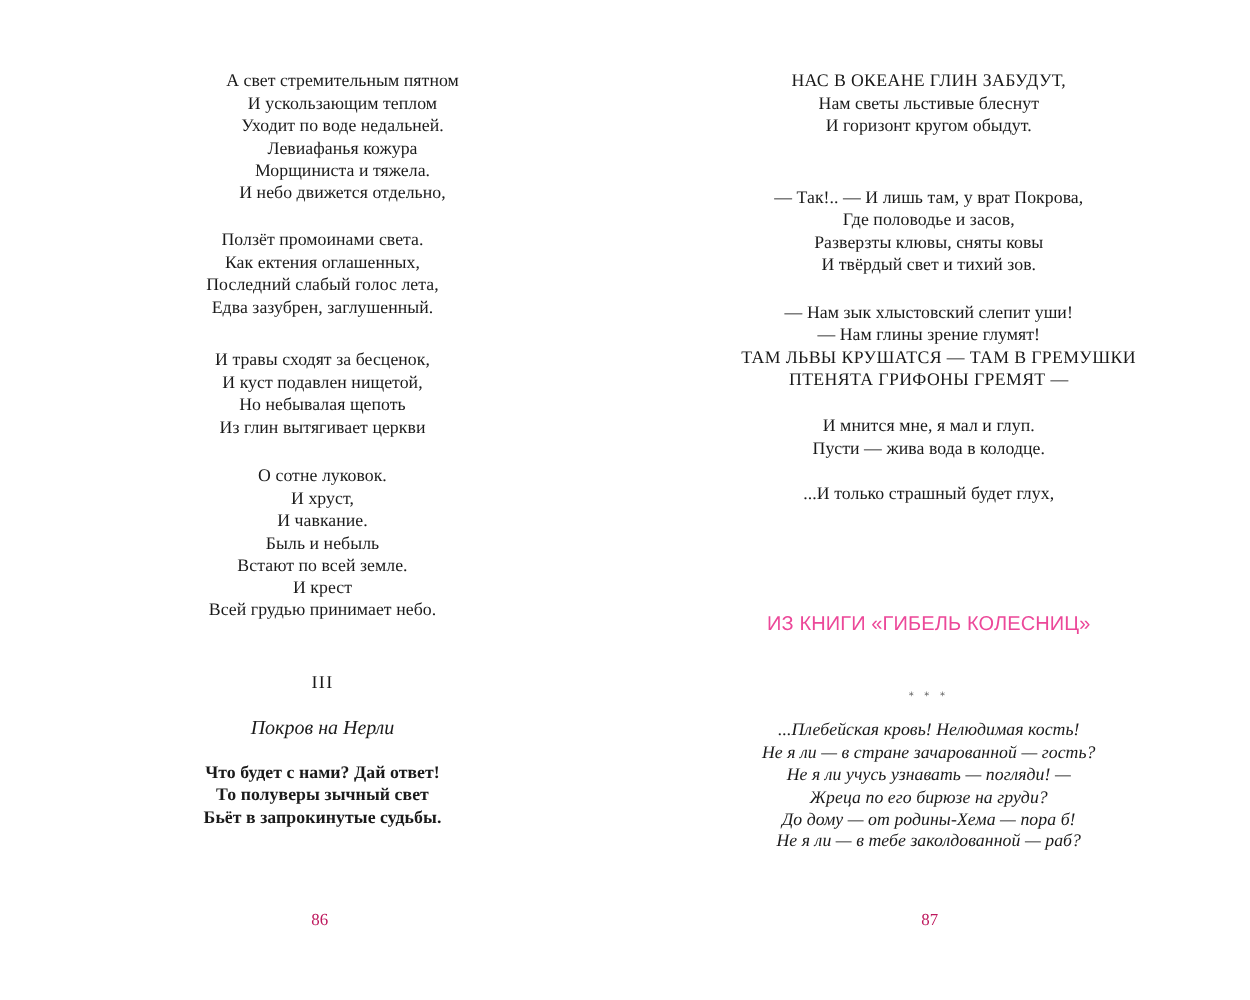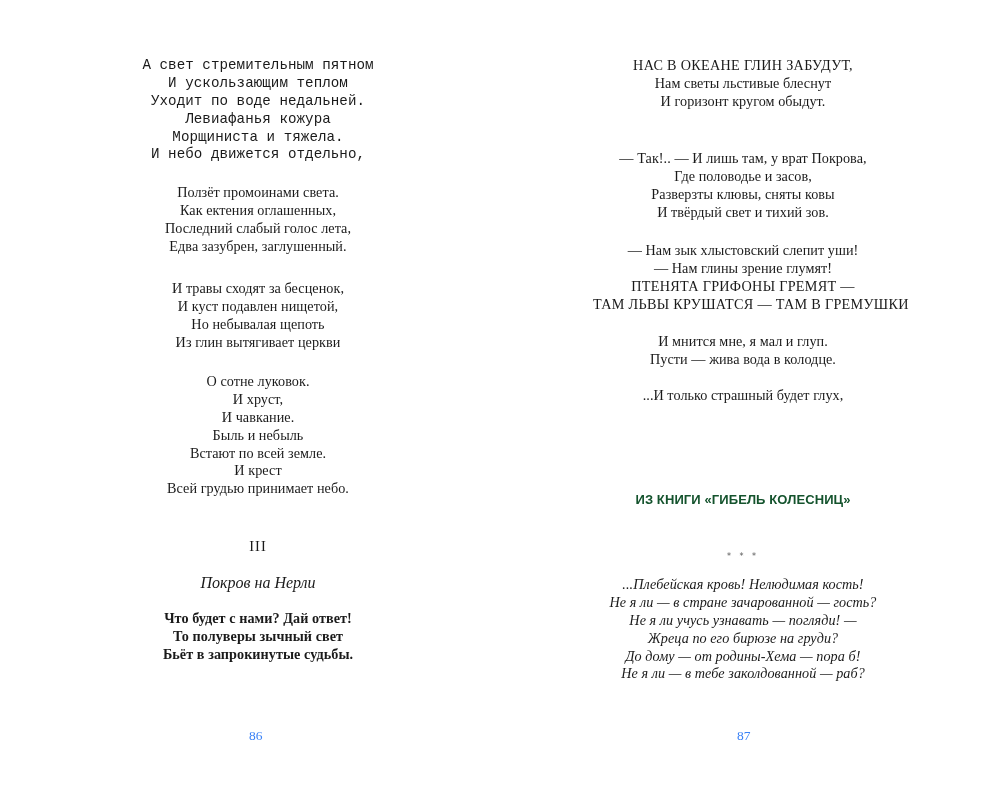--- a/index.html
+++ b/index.html
@@ -51,51 +51,51 @@
     .poem-title {
       display: block;
       font-style: italic;
       font-weight: normal;
       font-size: 16px;
       line-height: 18px;
     }
     .book-heading {
       display: block;
       font-family: "Liberation Sans", "DejaVu Sans", sans-serif;
-      font-weight: bold;
-      font-size: 13px;
+      font-weight: normal;
+      font-size: 16px;
       line-height: 20px;
       letter-spacing: 0.1px;
-      color: #14532d;
+      color: #ec4899;
     }
     .asterism {
       display: block;
       font-family: "DejaVu Sans", sans-serif;
       font-size: 8px;
       line-height: 12px;
       color: #555;
       letter-spacing: 3px;
     }
     .folio {
       position: absolute;
       top: 728px;
       font-size: 13.5px;
       line-height: 16px;
-      color: #3b82f6;
+      color: #be185d;
     }
     .page-left .folio { left: 249px; }
     .page-right .folio { left: 237px; }
   </style>
 </head>
 <body>
 
 <div class="page page-left">
   <div class="column">
 
-    <div class="stanza" style="position:absolute;top:57px;left:0;width:300px;font-family:Liberation Mono, monospace;">
+    <div class="stanza" style="position:absolute;top:57px;left:16px;width:300px;">
       <span class="line">А свет стремительным пятном</span>
       <span class="line">И ускользающим теплом</span>
       <span class="line">Уходит по воде недальней.</span>
       <span class="line">Левиафанья кожура</span>
       <span class="line">Морщиниста и тяжела.</span>
       <span class="line">И небо движется отдельно,</span>
     </div>
 
     <div class="stanza" style="position:absolute;top:184px;left:0;width:300px;">
       <span class="line">Ползёт промоинами света.</span>
@@ -147,22 +147,22 @@
     <div class="stanza" style="position:absolute;top:150px;left:0;width:300px;">
       <span class="line">— Так!.. — И лишь там, у врат Покрова,</span>
       <span class="line">Где половодье и засов,</span>
       <span class="line">Разверзты клювы, сняты ковы</span>
       <span class="line">И твёрдый свет и тихий зов.</span>
     </div>
 
     <div class="stanza" style="position:absolute;top:242px;left:0;width:300px;">
       <span class="line">— Нам зык хлыстовский слепит уши!</span>
       <span class="line">— Нам глины зрение глумят!</span>
+      <span class="line caps">ТАМ ЛЬВЫ КРУШАТСЯ — ТАМ В ГРЕМУШКИ</span>
       <span class="line caps">ПТЕНЯТА ГРИФОНЫ ГРЕМЯТ —</span>
-      <span class="line caps">ТАМ ЛЬВЫ КРУШАТСЯ — ТАМ В ГРЕМУШКИ</span>
     </div>
 
     <div class="stanza" style="position:absolute;top:333px;left:0;width:300px;">
       <span class="line">И мнится мне, я мал и глуп.</span>
       <span class="line">Пусти — жива вода в колодце.</span>
     </div>
 
     <div class="stanza" style="position:absolute;top:387px;left:0;width:300px;">
       <span class="line">...И только страшный будет глух,</span>
     </div>

